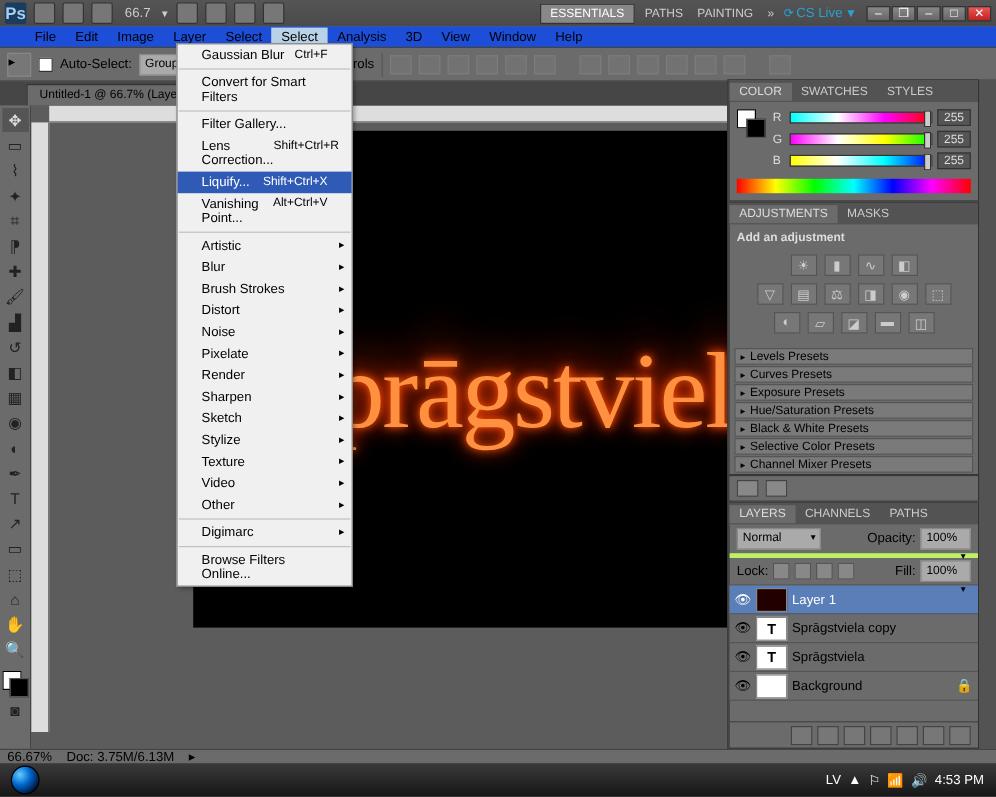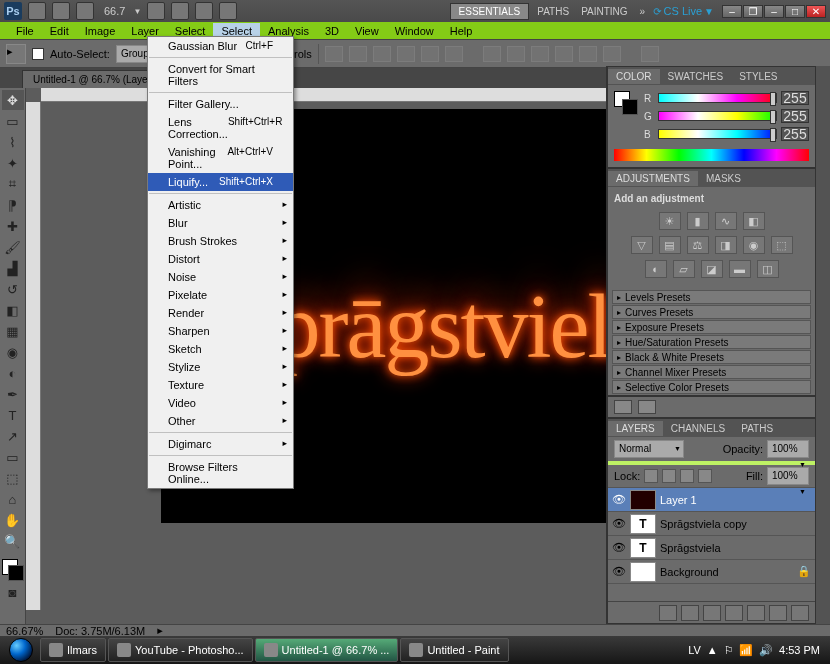--- a/index.html
+++ b/index.html
@@ -1,33 +1,33 @@
 <!DOCTYPE html>
 <html><head>
 <meta charset="utf-8">
 <style>
 * { margin:0; padding:0; box-sizing:border-box; font-family:Tahoma,Arial,sans-serif; font-size:11px; user-select:none; }
 body { background:#6b6b6b; width:830px; height:664px; overflow:hidden; position:relative; }
 
 
 .app-titlebar { height:22px; background:linear-gradient(#555,#4a4a4a); display:flex; align-items:center; padding:0 4px; gap:6px; }
-.ps-logo { width:18px; height:18px; background:#1a3c5e; color:#a8cef0; font-weight:bold; display:flex; align-items:center; justify-content:center; font-size:11px; border-radius:2px;text-align:center; }
+.ps-logo { width:18px; height:18px; background:#1a3c5e; color:#a8cef0; font-weight:bold; display:flex; align-items:center; justify-content:center; font-size:14px; border-radius:2px;text-align:center; }
 .tb-icon { width:18px; height:18px; background:#777; border:1px solid #333; border-radius:2px; }
 .zoom-pct { color:#ccc; margin-left:4px; }
 .zoom-dd { color:#ccc; margin-left:2px; font-size:8px; }
 .titlebar-right { margin-left:auto; display:flex; gap:4px; align-items:center; }
 .ess-btn { background:#888; color:#fff; padding:2px 8px; border:1px solid #333; font-weight:normal; font-size:10px; }
 .hdr-txt { color:#ccc; font-size:10px; padding:0 4px; }
 .cs-live { color:#2aa0d4; font-size:10px; display:flex; align-items:center; gap:2px; }
 .win-btns { display:flex; gap:1px; margin-left:4px; }
 .win-btn { width:20px; height:13px; background:linear-gradient(#888,#666); border:1px solid #333; color:#fff; display:flex; align-items:center; justify-content:center; font-size:10px; }
 .win-close { background:linear-gradient(#e55,#b22); }
 
 
-.menubar { height:18px; background:#84cc16; display:flex; align-items:center; padding:0 8px; border-bottom:1px solid #444; }
+.menubar { height:18px; background:#1d4ed8; display:flex; align-items:center; padding:0 21px; border-bottom:1px solid #444; }
 .menubar span { padding:2px 8px; color:#000; cursor:default; }
 .menubar span.active { background:#b8d2e8; }
 
 
 .options-bar { height:28px; background:#6b6b6b; border-bottom:1px solid #444; display:flex; align-items:center; padding:0 6px; gap:6px; color:#000; }
 .opt-icon { width:20px; height:20px; border:1px solid #888; background:#777; }
 .opt-chk { width:12px; height:12px; border:1px solid #333; background:#fff; }
 .opt-sel { height:18px; border:1px solid #888; background:#aaa; padding:0 14px 0 4px; position:relative; font-size:10px; line-height:16px; }
 .opt-sel::after { content:'▼'; position:absolute; right:2px; font-size:7px; }
 .opt-divider { width:1px; height:20px; background:#555; }
@@ -60,21 +60,21 @@
 .fgbg .fg { width:16px; height:16px; background:#fff; border:1px solid #000; position:absolute; top:0; left:0; }
 .fgbg .bg { width:16px; height:16px; background:#000; border:1px solid #555; position:absolute; bottom:0; right:0; }
 .sliders { flex:1; display:flex; flex-direction:column; gap:4px; }
 .slider-row { display:flex; align-items:center; gap:4px; }
 .slider-row label { width:10px; color:#ddd; font-size:10px; }
 .slider { flex:1; height:10px; background:linear-gradient(to right,#000,#0ff); border:1px solid #333; position:relative; }
 .slider.r { background:linear-gradient(to right,#0ff,#fff,#f0f,#f00); }
 .slider.g { background:linear-gradient(to right,#f0f,#fff,#ff0,#0f0); }
 .slider.b { background:linear-gradient(to right,#ff0,#fff,#0ff,#00f); }
 .slider-thumb { position:absolute; right:0; top:-2px; width:6px; height:14px; background:#ccc; border:1px solid #333; }
-.slider-val { width:28px; height:14px; border:1px solid #333; background:#555; color:#ddd; text-align:center; font-size:14px; line-height:13px; }
+.slider-val { width:28px; height:14px; border:1px solid #333; background:#555; color:#ddd; text-align:center; font-size:10px; line-height:13px; }
 .spectrum { height:12px; margin:2px 6px 6px; background:linear-gradient(to right,#f00,#ff0,#0f0,#0ff,#00f,#f0f,#f00); }
 
 .adj-body { padding:6px; }
 .adj-label { color:#ddd; font-size:10px; margin-bottom:8px;font-weight:bold; }
 .adj-row { display:flex; gap:6px; justify-content:center; margin:6px 0; }
 .adj-icon { width:22px; height:18px; border:1px solid #555; background:#777; display:flex; align-items:center; justify-content:center; font-size:11px; color:#ccc; }
 .preset-row { height:14px; background:#7a7a7a; border:1px solid #555; margin:0 4px 1px; padding:0 4px; font-size:10px; color:#000; display:flex; align-items:center; cursor:pointer; }
 .preset-row::before { content:'▸'; margin-right:4px; font-size:8px; }
 
 .hist-body { height:20px; background:#6b6b6b; display:flex; align-items:center; padding:0 6px; gap:6px; }
@@ -310,22 +310,22 @@
         <div class="adj-icon">▬</div>
         <div class="adj-icon">◫</div>
       </div>
     </div>
     <div id="preset-list">
         <div class="preset-row">Levels Presets</div>
         <div class="preset-row">Curves Presets</div>
         <div class="preset-row">Exposure Presets</div>
         <div class="preset-row">Hue/Saturation Presets</div>
         <div class="preset-row">Black &amp; White Presets</div>
+        <div class="preset-row">Selective Color Presets</div>
         <div class="preset-row">Channel Mixer Presets</div>
-        <div class="preset-row">Selective Color Presets</div>
       </div>
   </div>
 
   <div class="panel">
     <div class="hist-body">
       <div class="hist-icon"></div>
       <div class="hist-icon"></div>
     </div>
   </div>
 
@@ -391,27 +391,27 @@
       <span class="sc">Ctrl+F</span>
     </div>
   <div class="menu-sep"></div>
   <div class="menu-item">Convert for Smart Filters</div>
   <div class="menu-sep"></div>
   <div class="menu-item">Filter Gallery...</div>
   <div class="menu-item">
       <span>Lens Correction...</span>
       <span class="sc">Shift+Ctrl+R</span>
     </div>
+  <div class="menu-item hl">
+      <span>Liquify...</span>
+      <span class="sc">Shift+Ctrl+X</span>
+    </div>
   <div class="menu-item">
       <span>Vanishing Point...</span>
       <span class="sc">Alt+Ctrl+V</span>
-    </div>
-  <div class="menu-item hl">
-      <span>Liquify...</span>
-      <span class="sc">Shift+Ctrl+X</span>
     </div>
   <div class="menu-sep"></div>
   <div id="filter-subs">
       <div class="menu-item">
         <span>Artistic</span>
         <span class="arrow">▸</span>
       </div>
       <div class="menu-item">
         <span>Blur</span>
         <span class="arrow">▸</span>
@@ -466,38 +466,20 @@
       <span>Digimarc</span>
       <span class="arrow">▸</span>
     </div>
   <div class="menu-sep"></div>
   <div class="menu-item">Browse Filters Online...</div>
 </div>
 
 <div class="taskbar">
   <div class="start-orb">
       <div class="orb"></div>
-    </div>
-  <div id="task-items" style="display:flex; gap:2px;">
-      <div class="task-item">
-        <div class="task-icon"></div>
-        <span>Ilmars</span>
-      </div>
-      <div class="task-item">
-        <div class="task-icon"></div>
-        <span>YouTube - Photosho...</span>
-      </div>
-      <div class="task-item active">
-        <div class="task-icon"></div>
-        <span>Untitled-1 @ 66.7% ...</span>
-      </div>
-      <div class="task-item">
-        <div class="task-icon"></div>
-        <span>Untitled - Paint</span>
-      </div>
     </div>
   <div class="tray">
     <span>LV</span>
     <span>▲</span>
     <span>⚐</span>
     <span>📶</span>
     <span>🔊</span>
     <span>4:53 PM</span>
   </div>
 </div>

